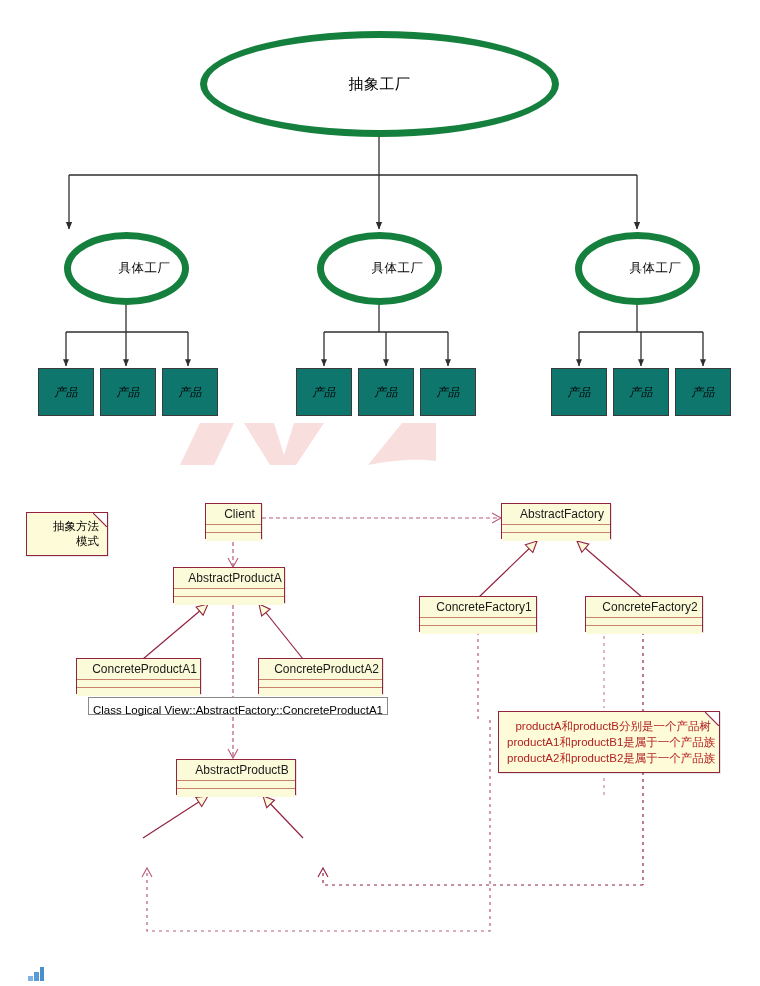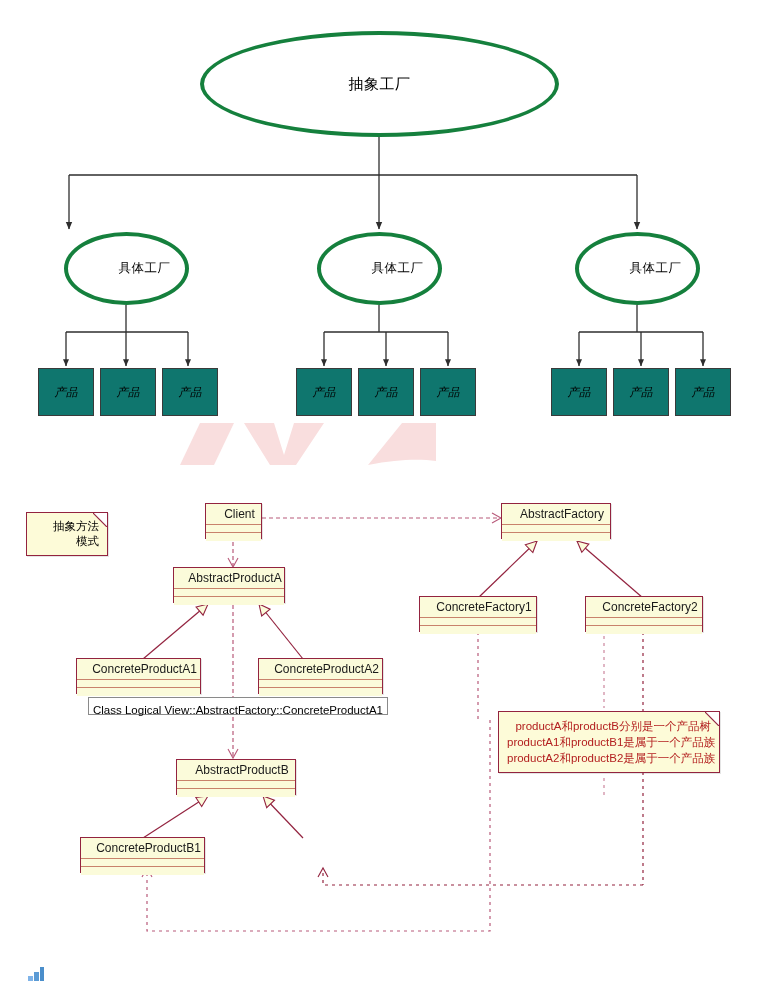--- a/index.html
+++ b/index.html
@@ -26,21 +26,21 @@
     top: 0;
     width: 760px;
     height: 986px;
     pointer-events: none;
   }
   svg.layer * { pointer-events: auto; }
 
   
   .ellipse-node {
     position: absolute;
-    border: 4px solid #15803d;
+    border: 7px solid #15803d;
     border-radius: 50%;
     background: #ffffff;
     display: flex;
     align-items: center;
     justify-content: center;
     box-sizing: border-box;
   }
   .ellipse-node .lbl {
     font-size: 15px;
     color: #000;
@@ -371,25 +371,20 @@
     <div class="comp"></div>
     <div class="comp last"></div>
   </div>
 
   <div class="uml-class" style="left:176px; top:759px; width:120px; height:36px;">
     <div class="title">AbstractProductB</div>
     <div class="comp"></div>
     <div class="comp last"></div>
   </div>
 
-  <div class="uml-class" style="left:80px; top:837px; width:125px; height:36px;">
-    <div class="title">ConcreteProductB1</div>
-    <div class="comp"></div>
-    <div class="comp last"></div>
-  </div>
 
 
   <div class="tooltip" style="left:88px; top:697px;">Class Logical View::AbstractFactory::ConcreteProductA1</div>
 
   <div class="uml-note red-text" style="left:498px; top:711px; width:222px; height:62px;">
     <svg class="foldline" viewBox="0 0 14 14">
       <path d="M0,0 L14,14 L14,0 Z" fill="#ffffff"></path>
       <path d="M0,0 L14,14" stroke="#93233f" stroke-width="1.2" fill="none"></path>
     </svg>
     <div class="line">productA和productB分别是一个产品树</div>

